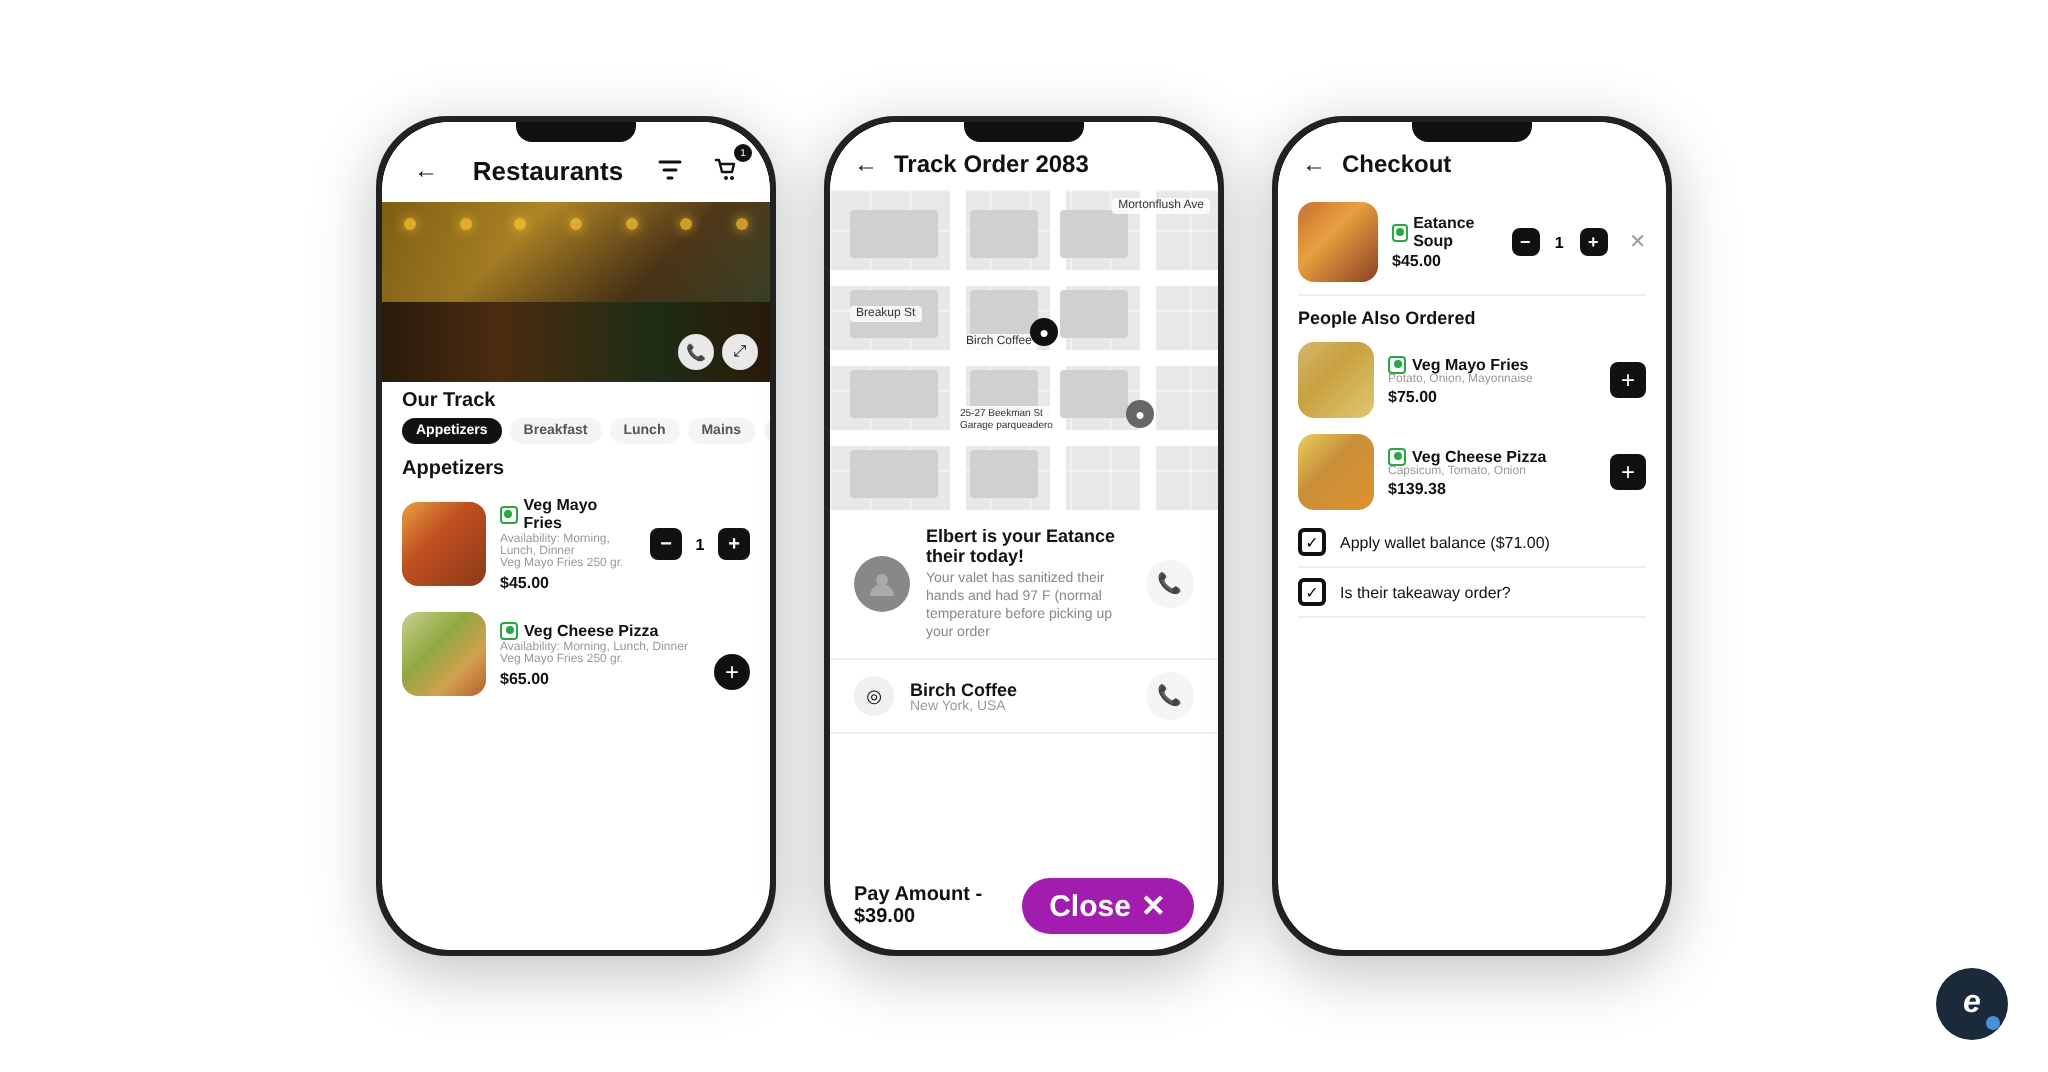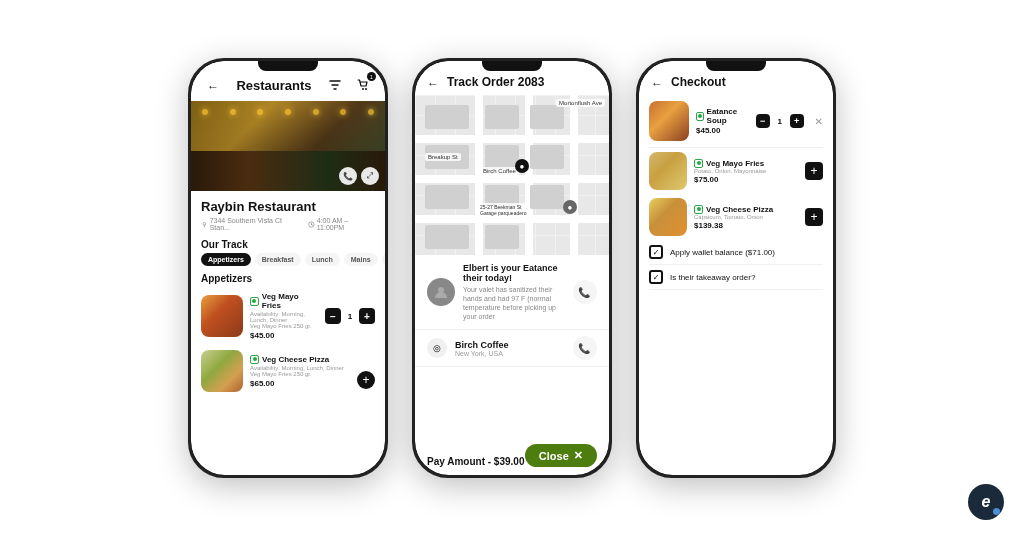--- a/index.html
+++ b/index.html
@@ -457,36 +457,36 @@
       font-size: 9px;
       font-weight: 600;
       color: #111;
     }
     .p2-loc-sub {
       font-size: 7px;
       color: #999;
     }
     .p2-footer {
       display: flex;
-      align-items: flex-end;
+      align-items: center;
       justify-content: space-between;
       padding: 8px 12px;
       margin-top: auto;
     }
     .p2-pay-amount {
       font-size: 10px;
       font-weight: 700;
       color: #111;
     }
     .p2-close-btn {
-      background: #4d7c0f;
+      background: #a21caf;
       color: #fff;
       border-radius: 16px;
       padding: 5px 14px;
-      font-size: 11px;
+      font-size: 15px;
       font-weight: 600;
       display: flex;
       align-items: center;
       gap: 5px;
       cursor: pointer;
     }
 
     
     .p3-header {
       display: flex;
@@ -711,39 +711,20 @@
             <span></span>
             <span></span>
         </div>
         <div class="restaurant-decor"></div>
         <div class="p1-img-actions">
           <div class="p1-img-btn">📞</div>
           <div class="p1-img-btn">⤢</div>
         </div>
       </div>
 
-      <div class="p1-info">
-        <div class="p1-restaurant-name">Raybin Restaurant</div>
-        <div class="p1-meta">
-          <div class="p1-meta-item">
-            <svg width="7" height="7" viewBox="0 0 10 10">
-                <circle cx="5" cy="4" r="2" stroke="#888" stroke-width="1" fill="none"></circle>
-                <path d="M5 6v3" stroke="#888" stroke-width="1" stroke-linecap="round"></path>
-              </svg>
-            <span>7344 Southern Vista Ct Stan...</span>
-          </div>
-          <div class="p1-meta-item">
-            <svg width="7" height="7" viewBox="0 0 10 10">
-                <circle cx="5" cy="5" r="4" stroke="#888" stroke-width="1" fill="none"></circle>
-                <path d="M5 3v2l1.5 1" stroke="#888" stroke-width="1" stroke-linecap="round"></path>
-              </svg>
-            <span>4:00 AM – 11:00PM</span>
-          </div>
-        </div>
-      </div>
 
       <div class="p1-section-title">Our Track</div>
       <div class="p1-tabs">
         <div class="p1-tab active">Appetizers</div>
         <div class="p1-tab inactive">Breakfast</div>
         <div class="p1-tab inactive">Lunch</div>
         <div class="p1-tab inactive">Mains</div>
         <div class="p1-tab inactive">F</div>
       </div>
 
@@ -887,20 +868,21 @@
             <div class="p3-cart-price">$45.00</div>
           </div>
           <div class="p3-cart-qty">
             <div class="qty-btn" style="width:14px;height:14px;font-size:9px;">−</div>
             <span class="qty-num">1</span>
             <div class="qty-btn" style="width:14px;height:14px;font-size:9px;">+</div>
           </div>
           <div class="p3-close-x">✕</div>
         </div>
 
+        <div class="p3-section-title">People Also Ordered</div>
 
         <div class="p3-suggest-item">
           <div class="p3-suggest-img food-img-mayo"></div>
           <div class="p3-suggest-info">
             <div class="p3-suggest-name">
               <div class="veg-icon">
                   <div class="veg-dot"></div>
                 </div>
               <span>Veg Mayo Fries</span>
             </div>

